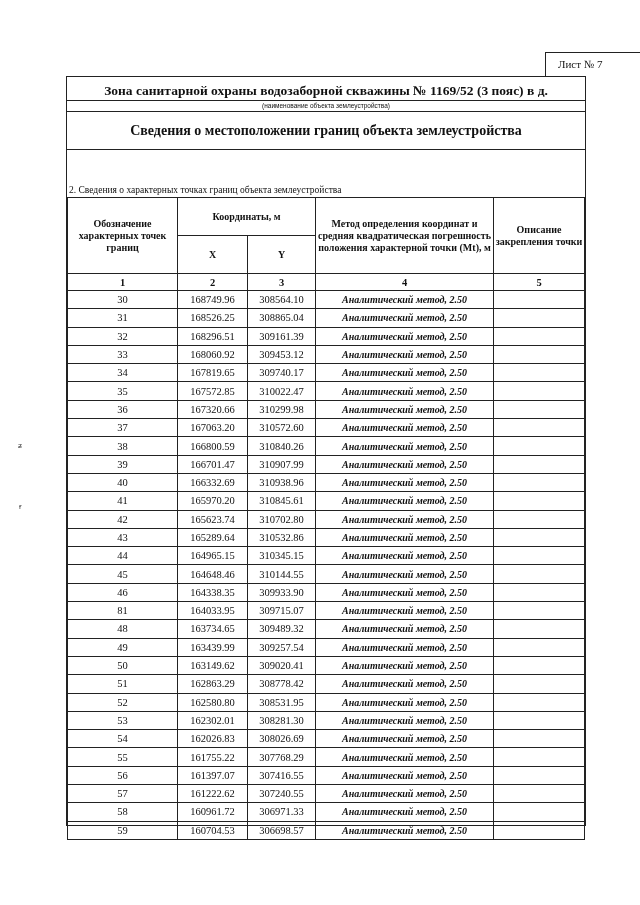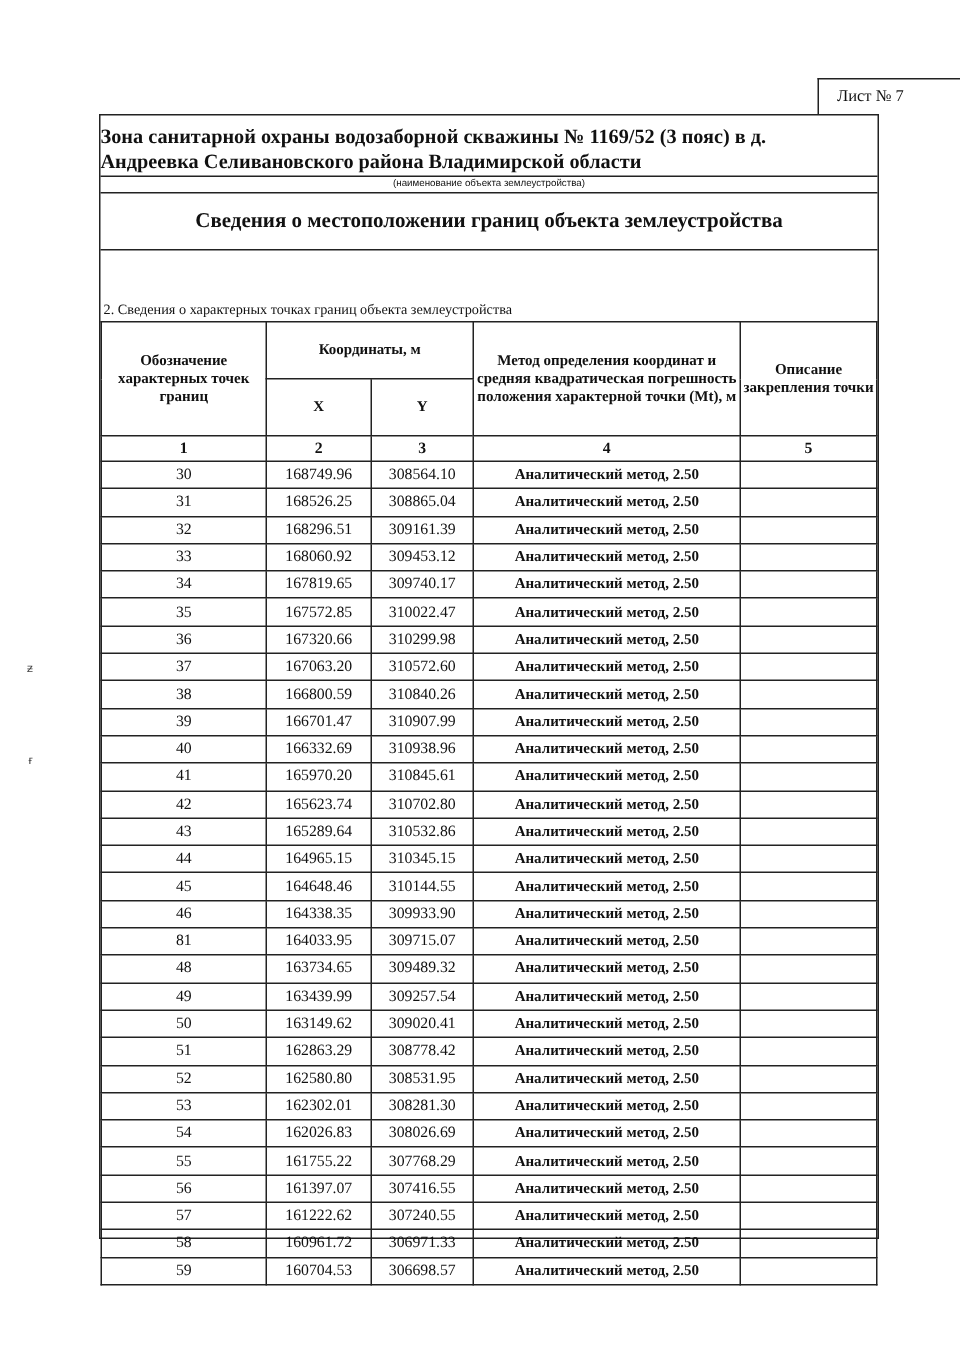--- a/index.html
+++ b/index.html
@@ -4,46 +4,45 @@
 <style>
   html, body { margin:0; padding:0; background:#ffffff; }
   body { width:640px; height:905px; position:relative; overflow:hidden;
          font-family:"Liberation Serif", "DejaVu Serif", serif; color:#111; }
   .sheet-box { position:absolute; left:510px; top:52px; width:104px; height:24px;
                border:1.5px solid #222; border-bottom:none; font-size:11px;
                box-sizing:border-box; padding:5px 0 0 12px;margin-left:35px; }
   .frame { position:absolute; left:66px; top:76px; width:520px; height:750px;
            border:1.5px solid #222; box-sizing:border-box; }
   .title { text-align:center; font-weight:bold; font-size:15px; margin-top:10px; letter-spacing:0.3px; }
-  .subtitle { text-align:left; font-weight:bold; font-size:13.5px; line-height:17px; margin-top:5px; }
+  .subtitle { text-align:center; font-weight:bold; font-size:13.5px; line-height:17px; margin-top:5px; }
   .caption { text-align:center; font-size:6.5px; font-family:"Liberation Sans", sans-serif; margin-top:1px;
              border-top:1px solid #222; width:100%; padding-top:1px; }
   .section { border-top:1.5px solid #222; border-bottom:1px solid #222; text-align:center;
              font-weight:bold; font-size:14px; padding:11px 0 10px 0; margin-top:2px; }
   .subsection { font-size:9.5px; padding:1px 0 0 2px; height:12px;margin-top:34px; }
   table { border-collapse:collapse; width:100%; table-layout:fixed; }
   th, td { border:1px solid #222; text-align:center; padding:0; }
   th { font-weight:bold; font-size:10px; line-height:12px; }
   td { font-size:10.5px; height:17.3px; }
-  td.method { font-weight:bold; font-size:10px; }
+  td.method { font-weight:bold; font-size:10px;font-style:italic; }
   tr.colnums td { font-weight:bold; font-size:10.5px; height:16px; }
   .margin-mark { position:absolute; font-size:8px; color:#444; font-family:"Liberation Sans", sans-serif; }
 </style>
 </head>
 <body>
 
 <div class="sheet-box">Лист № 7</div>
 
 <div class="margin-mark" style="left:18px;top:441px;">ƶ</div>
 <div class="margin-mark" style="left:19px;top:502px;">ғ</div>
 
 <div class="frame">
   <div class="subtitle">
     <div>Зона санитарной охраны водозаборной скважины  № 1169/52 (3 пояс) в д.</div>
-    <div>Андреевка Селивановского района Владимирской области</div>
   </div>
   <div class="caption">(наименование объекта землеустройства)</div>
   <div class="section">Сведения о местоположении границ объекта землеустройства</div>
   <div class="subsection">2. Сведения о характерных точках границ объекта землеустройства</div>
 
   <table>
     <colgroup>
       <col style="width:110px">
         <col style="width:70px">
         <col style="width:68px">

